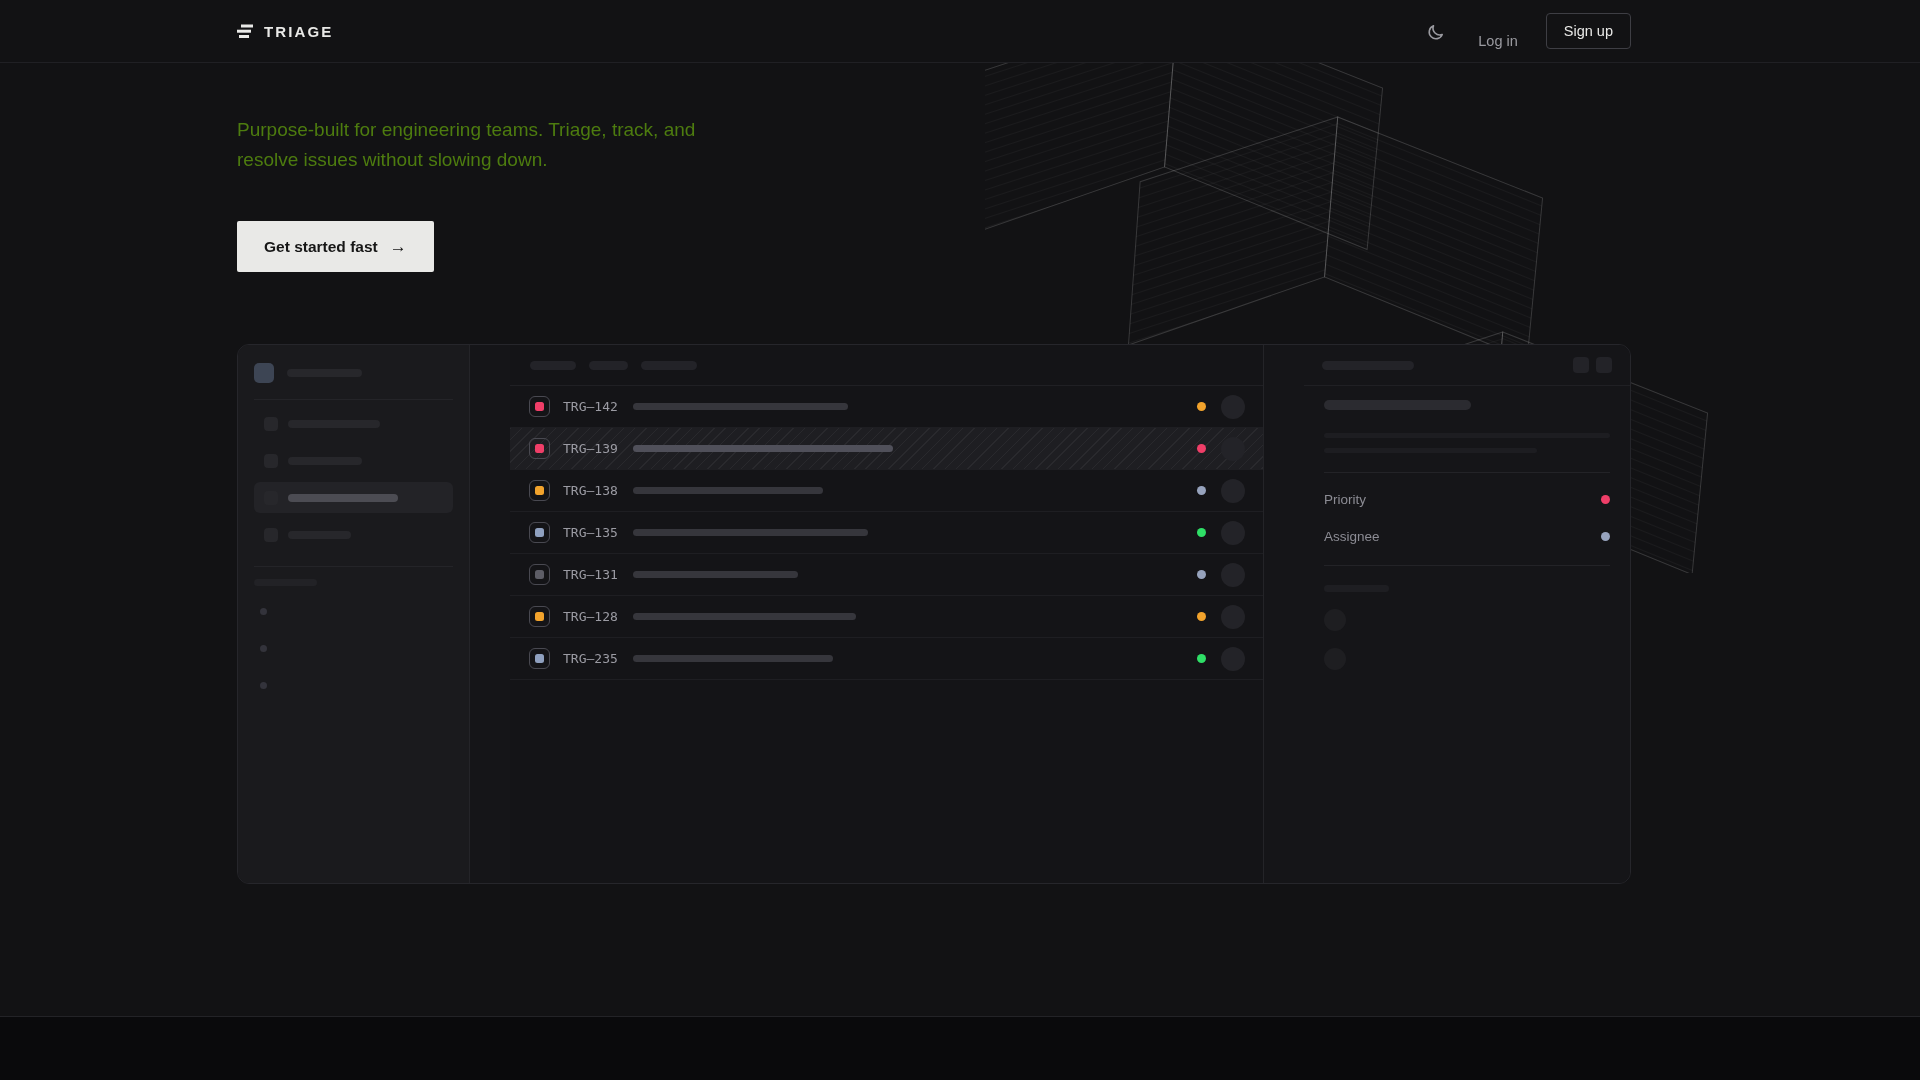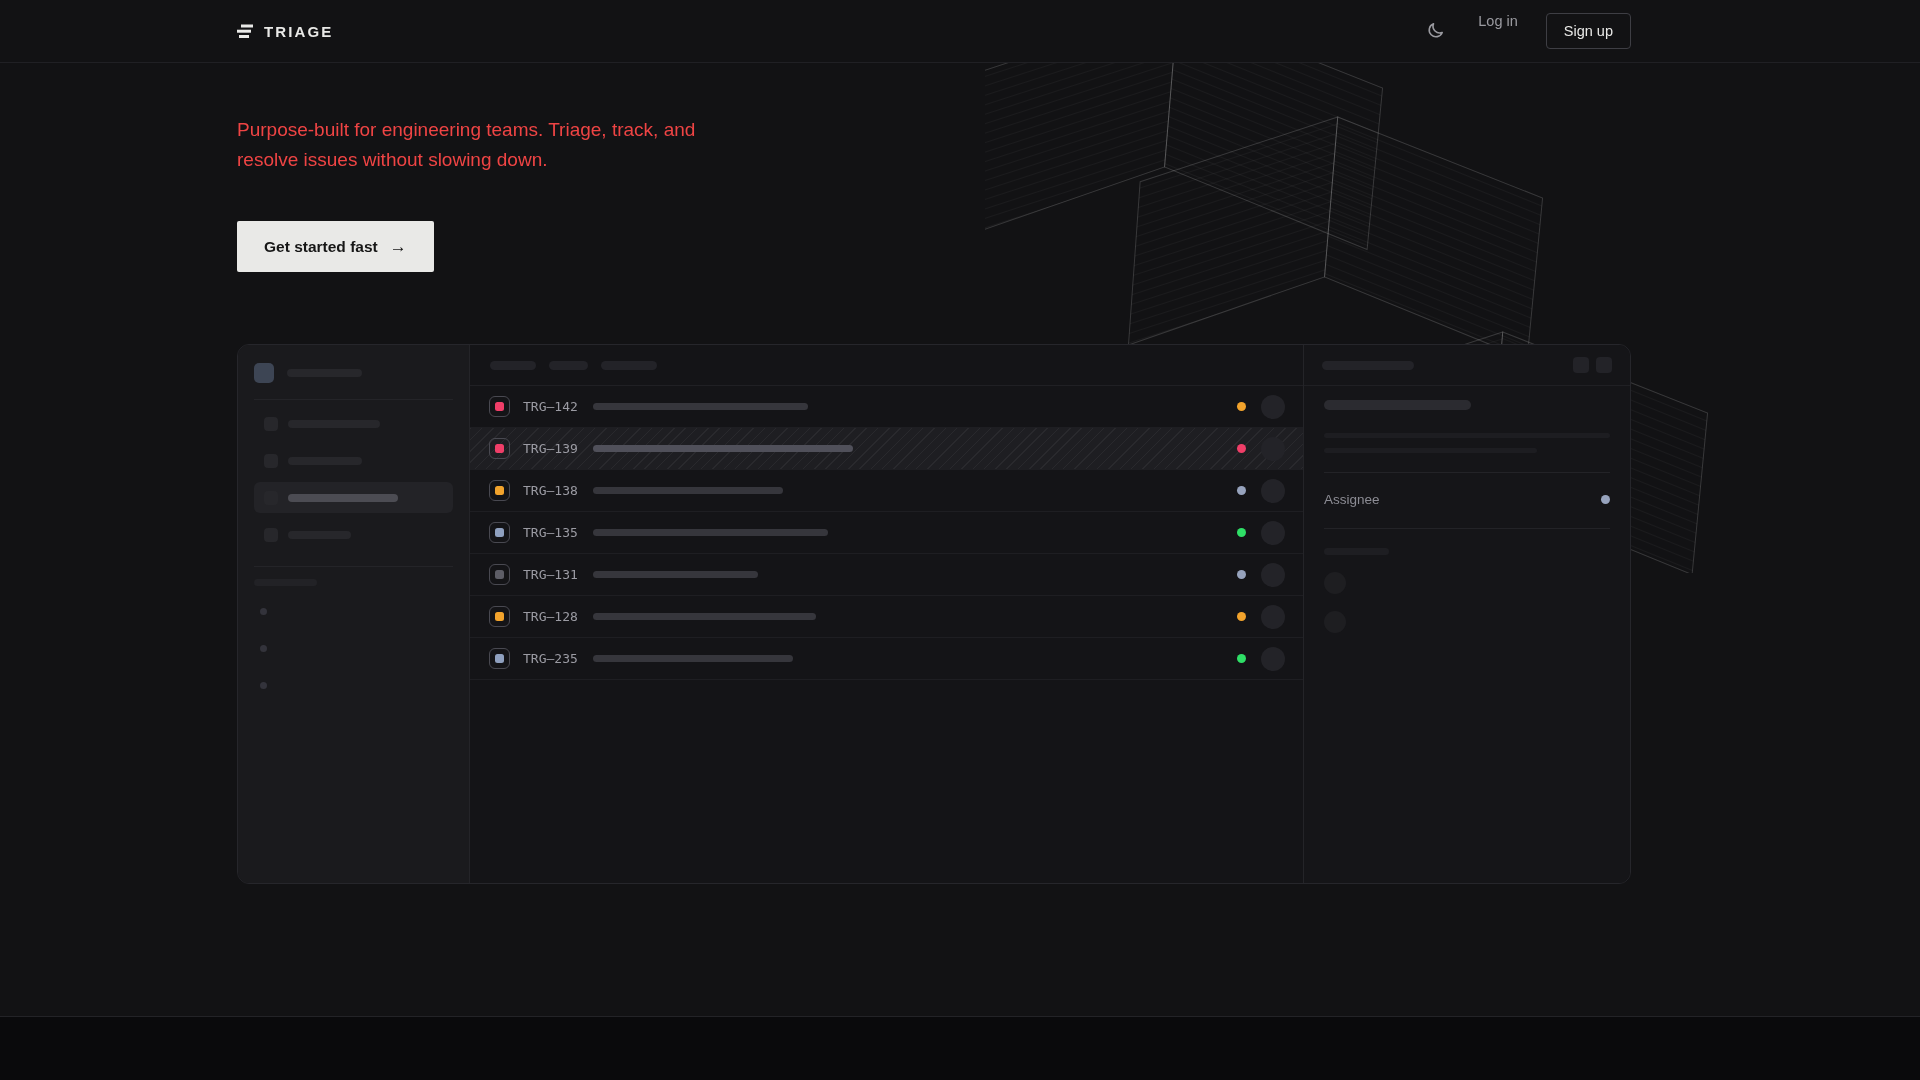--- a/index.html
+++ b/index.html
@@ -4,41 +4,41 @@
 <style>
   * { margin:0; padding:0; box-sizing:border-box; }
   html,body { width:1920px; height:1080px; overflow:hidden; }
   body { background:#0a0a0c; font-family:"Liberation Sans", sans-serif; }
 
   
   .nav { height:63px; background:#121214; border-bottom:1px solid #202024; position:relative; z-index:5; }
   .nav-inner { margin-left:237px; width:1394px; height:100%; display:flex; align-items:center; }
   .brand { display:flex; align-items:center; gap:10px; cursor:pointer; }
   .brand-text { color:#e9e9e7; font-size:15px; font-weight:700; letter-spacing:0.14em; }
-  .nav-right { margin-left:auto; display:flex; align-items:flex-start; }
+  .nav-right { margin-left:auto; display:flex; align-items:flex-end; }
   .theme-btn { width:34px; height:34px; display:flex; align-items:center; justify-content:center; cursor:pointer; }
   .login { margin-left:26px; color:#9a9aa0; font-size:14.5px; cursor:pointer; }
   .signup { margin-left:28px; padding:9px 17px; border:1px solid #3e3e44; border-radius:4px;
             color:#e9e9e7; font-size:14.5px; background:transparent; cursor:pointer; }
 
   
   .hero { position:relative; height:953px; background:#121214; overflow:hidden; }
   .hero-copy { position:relative; z-index:2; margin-left:237px; }
   h1 { margin-top:42px; font-size:57px; line-height:64px; font-weight:500; letter-spacing:-1px; color:#eaebe9; }
-  .subtitle { margin-top:52px; width:478px; font-size:19px; line-height:30px; color:#ef4444; }
+  .subtitle { margin-top:52px; width:478px; font-size:19px; line-height:30px; color:#4d7c0f; }
   .cta { margin-top:46px; height:51px; padding:0 27px; display:inline-flex; align-items:center; gap:12px;
          background:#e9e9e7; color:#161616; border:none; border-radius:2px;
          font-size:15.5px; font-weight:700; font-family:"Liberation Sans", sans-serif; cursor:pointer; }
   .cta .arrow { font-size:17px; font-weight:400; }
 
   .decor { position:absolute; left:985px; top:-50px; z-index:1; }
 
   
   .mockup { position:relative; z-index:2; margin:72px 0 0 237px; width:1394px; height:540px;
-            background:#151518; border:1px solid #26262b; border-radius:12px; display:flex; overflow:hidden; }
+            background:#151518; border:1px solid #26262b; border-radius:12px; display:flex; overflow:hidden;gap:40px; }
 
   
   .m-side { width:232px; background:#1a1a1d; border-right:1px solid #242428; padding:18px 16px; }
   .ws-row { display:flex; align-items:center; gap:13px; }
   .ws-avatar { width:20px; height:20px; border-radius:5px; background:#3d4554; }
   .pill { background:#27272b; border-radius:4px; height:8px; }
   .ws-pill { width:75px; }
   .side-div { height:1px; background:#242428; margin-top:16px; }
   .side-items { margin-top:8px; }
   .side-item { display:flex; align-items:center; gap:10px; height:31px; margin-top:6px; border-radius:6px; padding:0 10px; }
@@ -271,20 +271,24 @@
           <div class="sq-btn"></div>
         </div>
       </div>
       <div class="p-body">
         <div class="p-heading"></div>
         <div class="p-line1"></div>
         <div class="p-line2"></div>
         <div class="p-div top"></div>
         <div class="props">
 
+  <div class="prop-row">
+    <span class="prop-label">Priority</span>
+    <div class="prop-dot" style="background: rgb(239, 62, 104);"></div>
+  </div>
 
   <div class="prop-row">
     <span class="prop-label">Assignee</span>
     <div class="prop-dot" style="background: rgb(151, 163, 189);"></div>
   </div>
 
 </div>
         <div class="p-div bottom"></div>
         <div class="p-foot-pill"></div>
         <div class="p-circle"></div>

